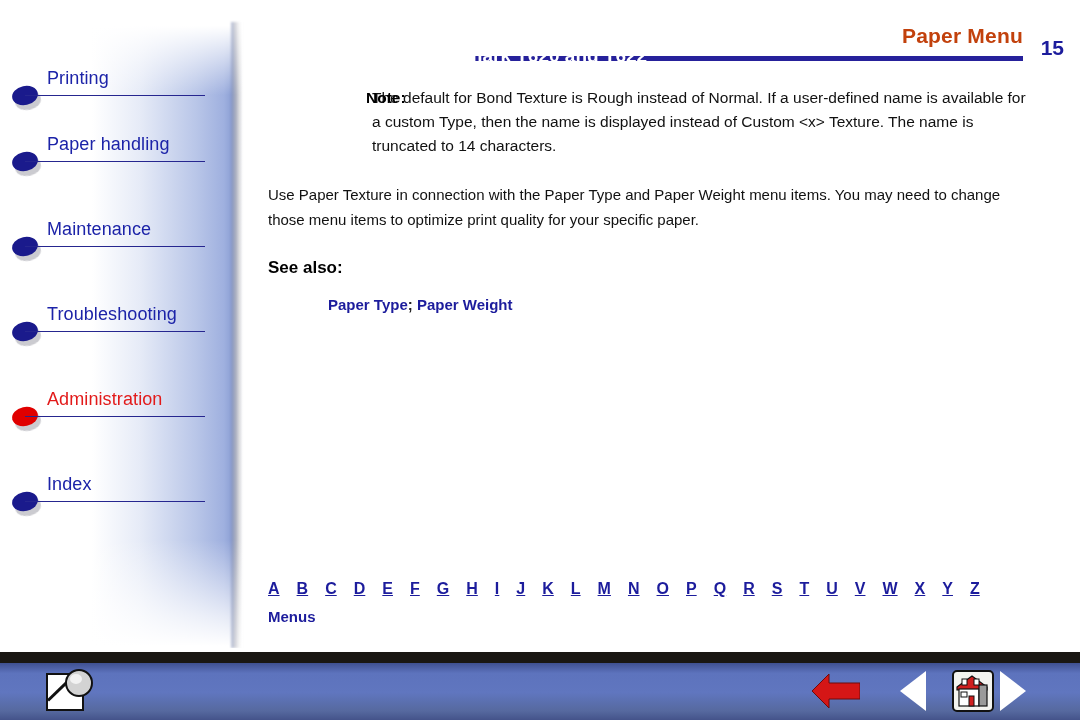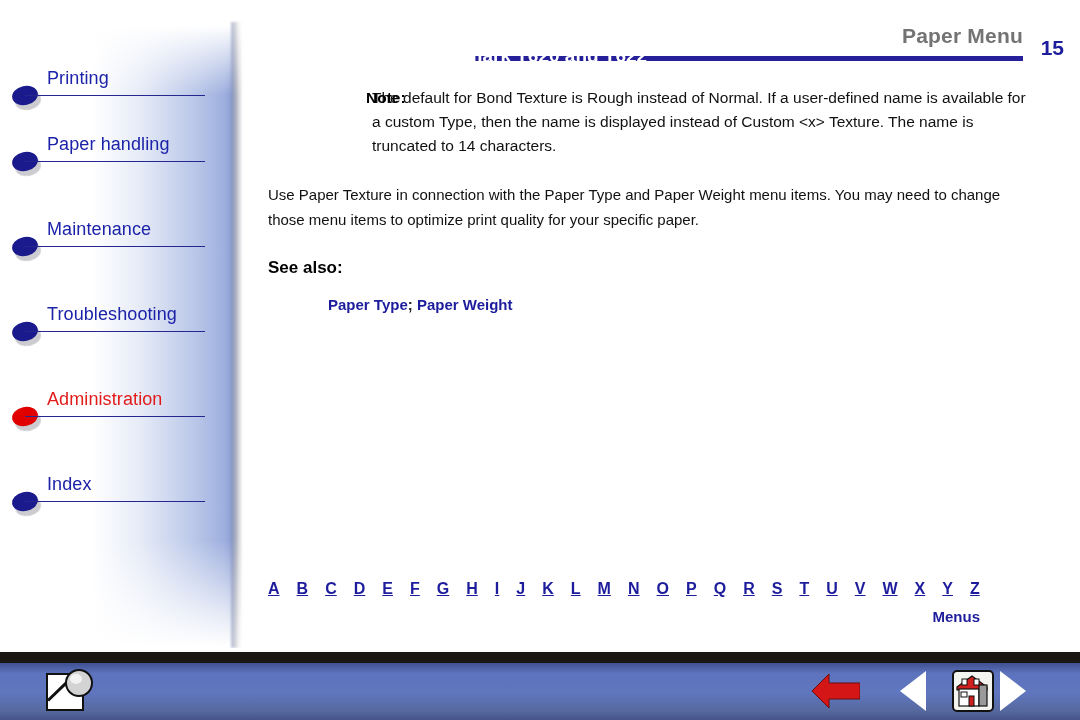--- a/index.html
+++ b/index.html
@@ -116,21 +116,21 @@
     background: #26268f;
   }
 
   
   #header-title {
     position: absolute;
     right: 57px;
     top: 24px;
     font-size: 21px;
     font-weight: bold;
-    color: #737373;
+    color: #c2410c;
     letter-spacing: 0.2px;
   }
   #header-page {
     position: absolute;
     right: 16px;
     top: 36px;
     font-size: 21px;
     font-weight: bold;
     color: #1c1c9c;
     margin-left: 36px;
@@ -210,21 +210,21 @@
     font-weight: bold;
     color: #1c1c9c;
     text-decoration: underline;
     cursor: pointer;
   }
   #menus-link {
     position: absolute;
     left: 268px;
     top: 608px;
     width: 712px;
-    text-align: right;
+    text-align: left;
     font-size: 15px;
     font-weight: bold;
     color: #1c1c9c;
   }
 
   
   #footer {
     position: absolute;
     left: 0;
     top: 648px;

